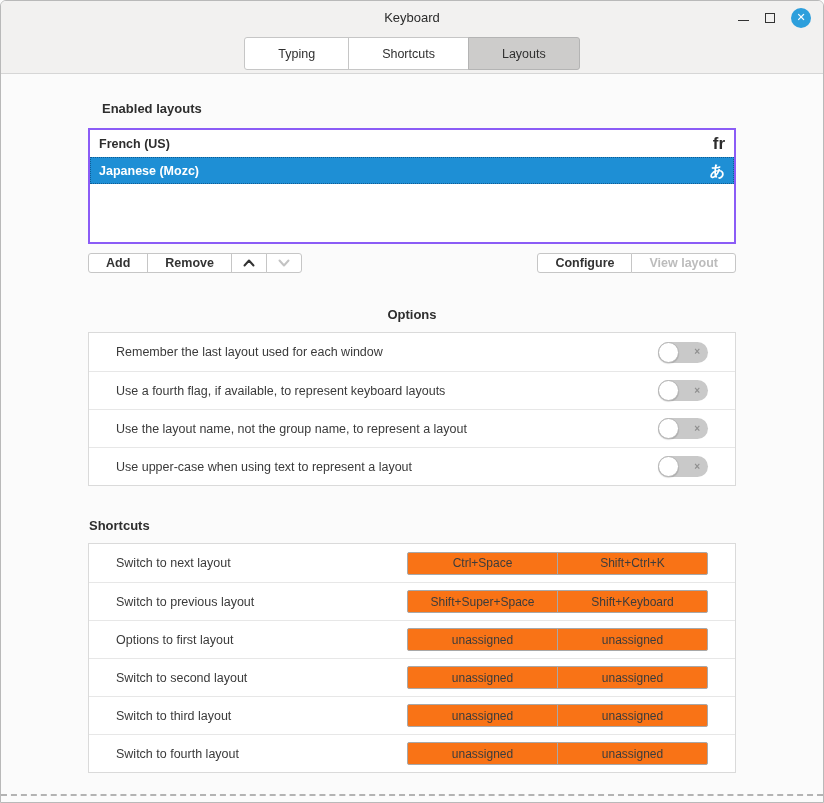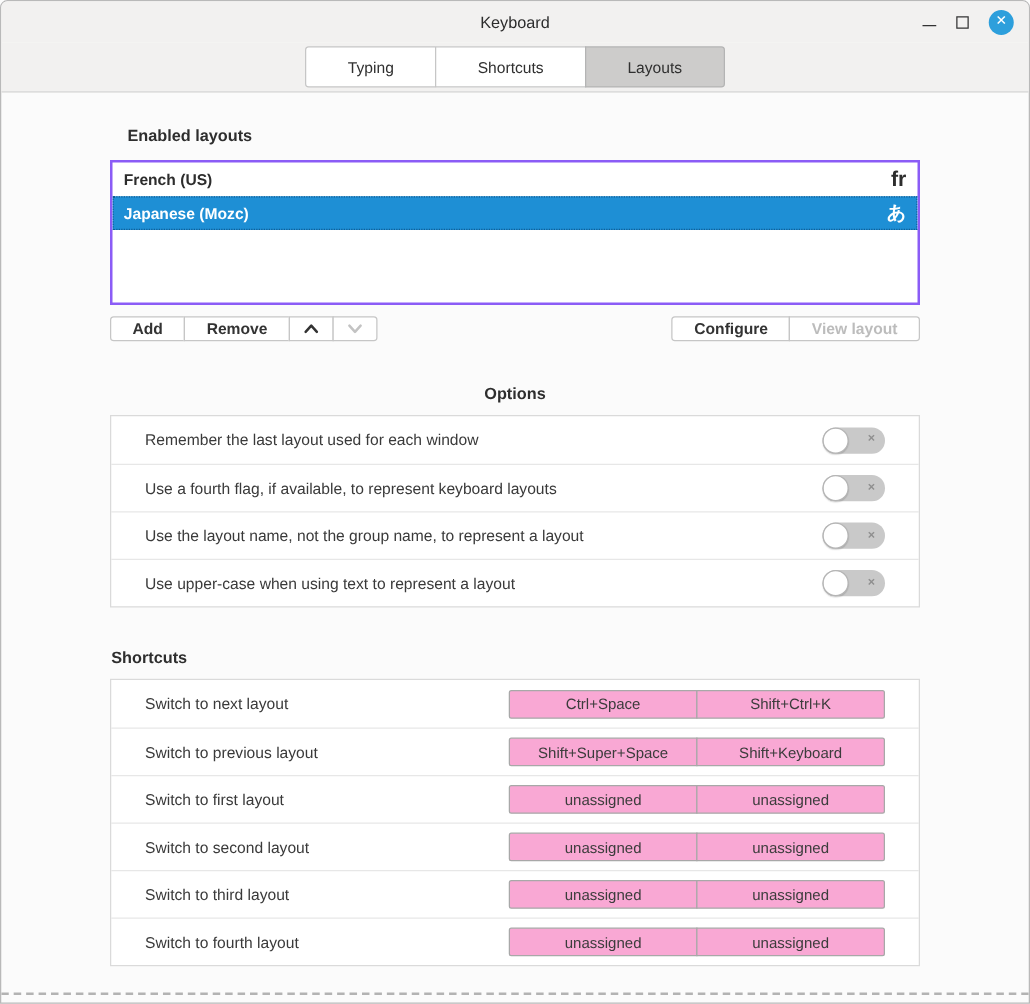--- a/index.html
+++ b/index.html
@@ -109,21 +109,21 @@
     box-shadow: 0 1px 1px rgba(0,0,0,.15);
   }
   .toggle .off-x {
     position: absolute; right: 8px; top: 50%; transform: translateY(-52%);
     font-size: 10px; font-weight: 700; color: #8f8f8f; line-height: 1;
   }
 
   
   .key-group { margin-left: auto; display: flex; width: 301px; }
   .key-btn {
-    flex: 1; height: 23px; background: #f9a8d4; border: 1px solid #a8a8a8;
+    flex: 1; height: 23px; background: #f97316; border: 1px solid #a8a8a8;
     margin-left: -1px; font-size: 12px; color: #3c3c3c;
     display: flex; align-items: center; justify-content: center; cursor: pointer;
   }
   .key-btn:first-child { margin-left: 0; border-radius: 2px 0 0 2px; }
   .key-btn:last-child { border-radius: 0 2px 2px 0; }
 
   
   .bottom-handle {
     position: absolute; left: 0; right: 0; bottom: 6px;
     border-top: 2px dashed #b3b3b3;
@@ -232,21 +232,21 @@
           </div>
         </div>
         <div class="card-row">
           <span>Switch to previous layout</span>
           <div class="key-group">
             <div class="key-btn">Shift+Super+Space</div>
             <div class="key-btn">Shift+Keyboard</div>
           </div>
         </div>
         <div class="card-row">
-          <span>Switch to first layout</span>
+          <span>Options to first layout</span>
           <div class="key-group">
             <div class="key-btn">unassigned</div>
             <div class="key-btn">unassigned</div>
           </div>
         </div>
         <div class="card-row">
           <span>Switch to second layout</span>
           <div class="key-group">
             <div class="key-btn">unassigned</div>
             <div class="key-btn">unassigned</div>

